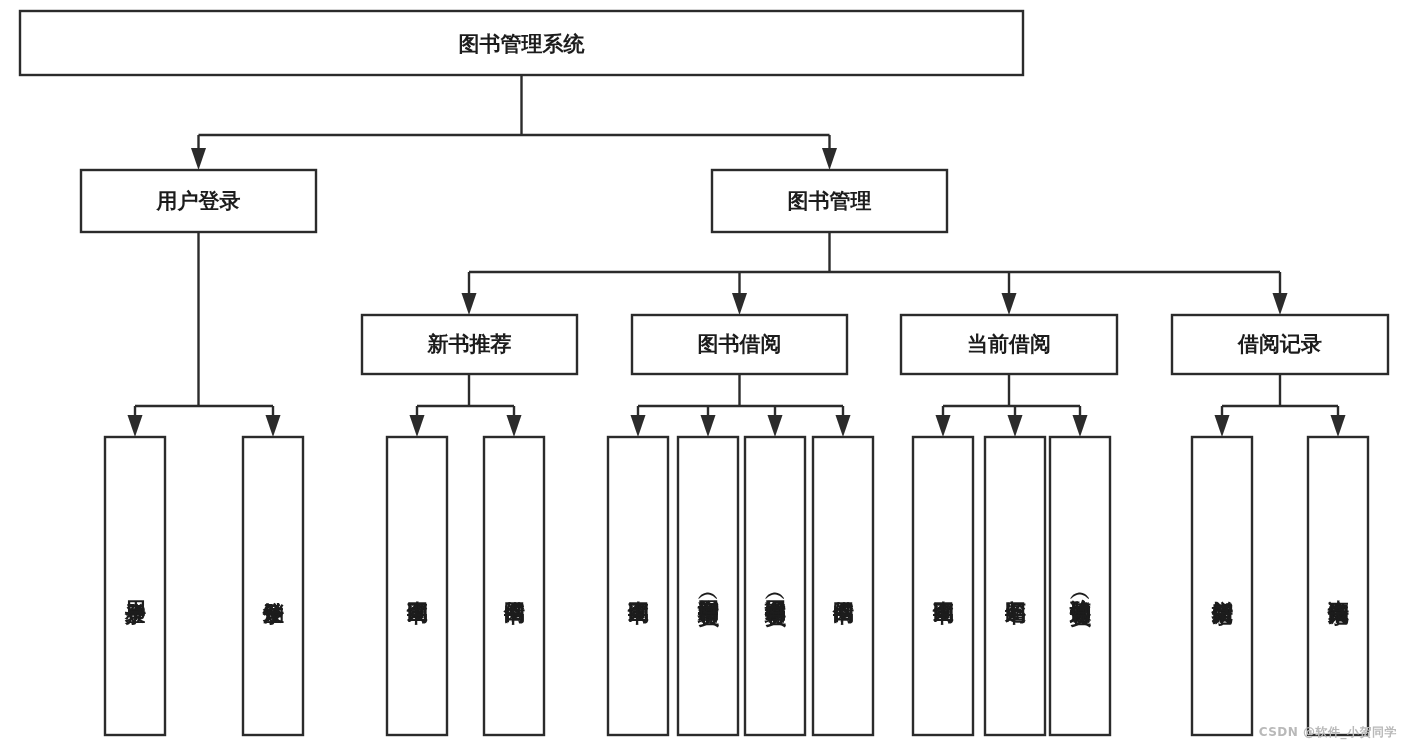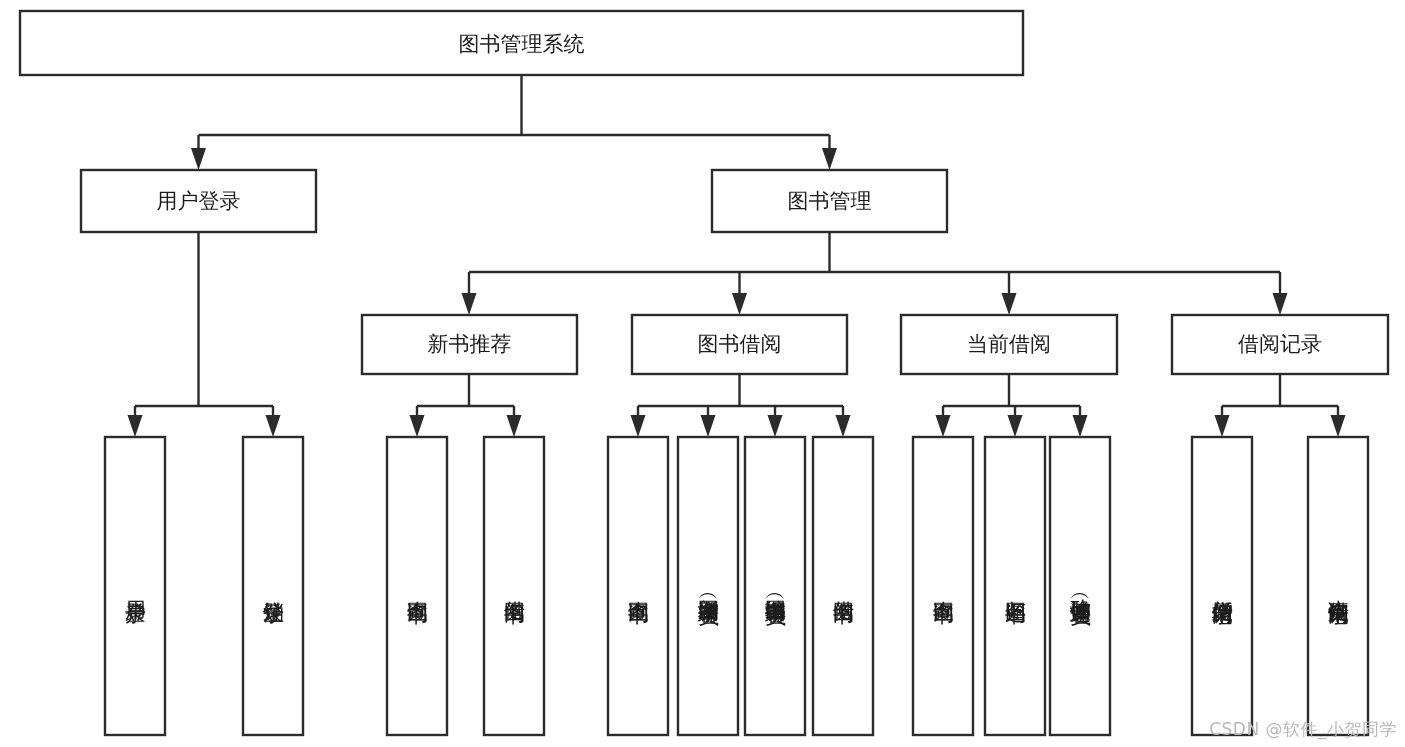--- a/index.html
+++ b/index.html
@@ -11,20 +11,21 @@
     width: 1405px;
     height: 747px;
     font-family: "DejaVu Sans", "Liberation Sans", sans-serif;
     overflow: hidden;
   }
   #diagram-root {
     position: relative;
     width: 1405px;
     height: 747px;
     background: #ffffff;
+    font-weight: bold;
   }
   svg.diagram-svg {
     position: absolute;
     top: 0;
     left: 0;
     width: 1405px;
     height: 747px;
   }
   .node-rect {
     fill: #ffffff;
@@ -60,21 +61,21 @@
     justify-content: center;
     white-space: normal;
     letter-spacing: 1px;
     pointer-events: none;
   }
   .watermark {
     position: absolute;
     right: 8px;
     bottom: 6px;
     font-family: "DejaVu Sans", "Liberation Sans", sans-serif;
-    font-size: 17px;
+    font-size: 12px;
     color: #b9b9b9;
     letter-spacing: 0.5px;
     white-space: nowrap;
   }
 </style>
 </head>
 <body>
 
 <div id="diagram-root">
 

